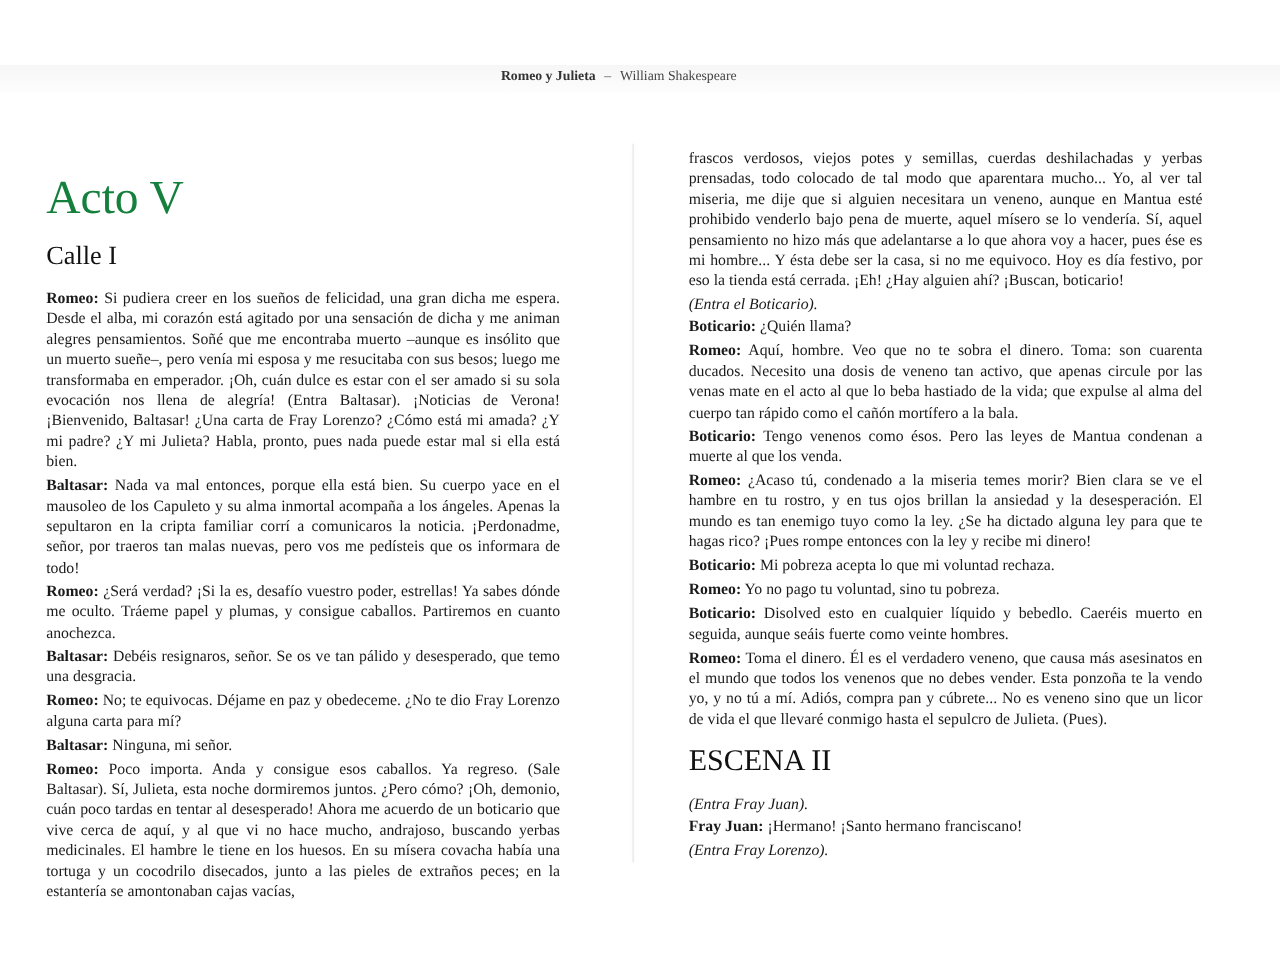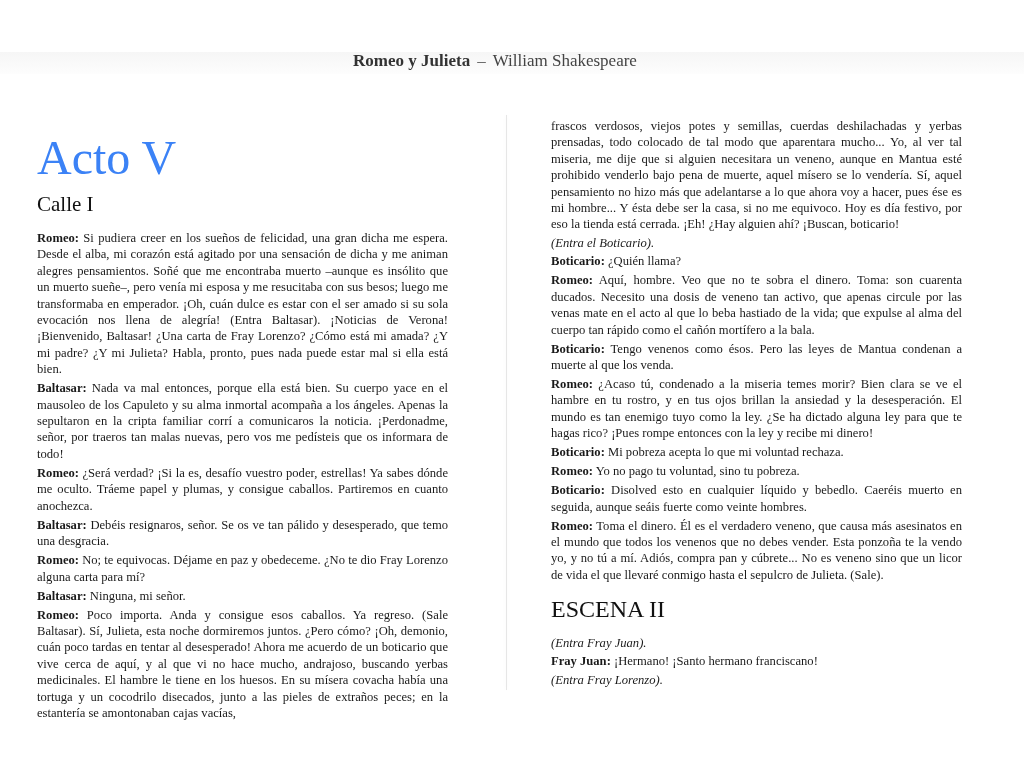--- a/index.html
+++ b/index.html
@@ -22,21 +22,21 @@
     width: 1024px;
     height: 22px;
     background: linear-gradient(#f6f6f6, #fdfdfd);
   }
   .book-header {
     position: absolute;
     top: 53px;
     left: 0;
     width: 990px;
     text-align: center;
-    font-size: 17px;
+    font-size: 11px;
     color: #333;
     line-height: 16px;
   }
   .book-header .title { font-weight: bold; color: #333; }
   .book-header .sep { margin: 0 7px; color: #555; }
   .book-header .author { color: #444; }
 
   .divider {
     position: absolute;
     left: 506px;
@@ -53,24 +53,24 @@
     width: 411px;
     font-size: 12.6px;
     line-height: 16.4px;
     text-align: justify;
   }
   .page.left { left: 37px; }
   .page.right { left: 551px; top: 118px; }
 
   h1.act {
     font-weight: normal;
-    font-size: 48px;
+    font-size: 38px;
     line-height: 40px;
     margin: 20px 0 14px 0;
-    color: #3b82f6;
+    color: #15803d;
   }
   h2.scene {
     font-weight: normal;
     font-size: 21px;
     line-height: 24px;
     margin: 0 0 14px 0;
     color: #111;
   }
   .page.right h2.scene {
     margin: 14px 0 14px 0;
@@ -114,21 +114,21 @@
   <div>
       <p>frascos verdosos, viejos potes y semillas, cuerdas deshilachadas y yerbas prensadas, todo colocado de tal modo que aparentara mucho... Yo, al ver tal miseria, me dije que si alguien necesitara un veneno, aunque en Mantua esté prohibido venderlo bajo pena de muerte, aquel mísero se lo vendería. Sí, aquel pensamiento no hizo más que adelantarse a lo que ahora voy a hacer, pues ése es mi hombre... Y ésta debe ser la casa, si no me equivoco. Hoy es día festivo, por eso la tienda está cerrada. ¡Eh! ¿Hay alguien ahí? ¡Buscan, boticario!</p>
       <p class="stage">(Entra el Boticario).</p>
       <p><span class="speaker">Boticario:</span> ¿Quién llama?</p>
       <p><span class="speaker">Romeo:</span> Aquí, hombre. Veo que no te sobra el dinero. Toma: son cuarenta ducados. Necesito una dosis de veneno tan activo, que apenas circule por las venas mate en el acto al que lo beba hastiado de la vida; que expulse al alma del cuerpo tan rápido como el cañón mortífero a la bala.</p>
       <p><span class="speaker">Boticario:</span> Tengo venenos como ésos. Pero las leyes de Mantua condenan a muerte al que los venda.</p>
       <p><span class="speaker">Romeo:</span> ¿Acaso tú, condenado a la miseria temes morir? Bien clara se ve el hambre en tu rostro, y en tus ojos brillan la ansiedad y la desesperación. El mundo es tan enemigo tuyo como la ley. ¿Se ha dictado alguna ley para que te hagas rico? ¡Pues rompe entonces con la ley y recibe mi dinero!</p>
       <p><span class="speaker">Boticario:</span> Mi pobreza acepta lo que mi voluntad rechaza.</p>
       <p><span class="speaker">Romeo:</span> Yo no pago tu voluntad, sino tu pobreza.</p>
       <p><span class="speaker">Boticario:</span> Disolved esto en cualquier líquido y bebedlo. Caeréis muerto en seguida, aunque seáis fuerte como veinte hombres.</p>
-      <p><span class="speaker">Romeo:</span> Toma el dinero. Él es el verdadero veneno, que causa más asesinatos en el mundo que todos los venenos que no debes vender. Esta ponzoña te la vendo yo, y no tú a mí. Adiós, compra pan y cúbrete... No es veneno sino que un licor de vida el que llevaré conmigo hasta el sepulcro de Julieta. <span class="inline-stage">(Sale)</span>.</p>
+      <p><span class="speaker">Romeo:</span> Toma el dinero. Él es el verdadero veneno, que causa más asesinatos en el mundo que todos los venenos que no debes vender. Esta ponzoña te la vendo yo, y no tú a mí. Adiós, compra pan y cúbrete... No es veneno sino que un licor de vida el que llevaré conmigo hasta el sepulcro de Julieta. <span class="inline-stage">(Pues)</span>.</p>
     </div>
   <h2 class="scene">ESCENA II</h2>
   <div>
       <p class="stage">(Entra Fray Juan).</p>
       <p><span class="speaker">Fray Juan:</span> ¡Hermano! ¡Santo hermano franciscano!</p>
       <p class="stage">(Entra Fray Lorenzo).</p>
     </div>
 </div>
 
 </body></html>

